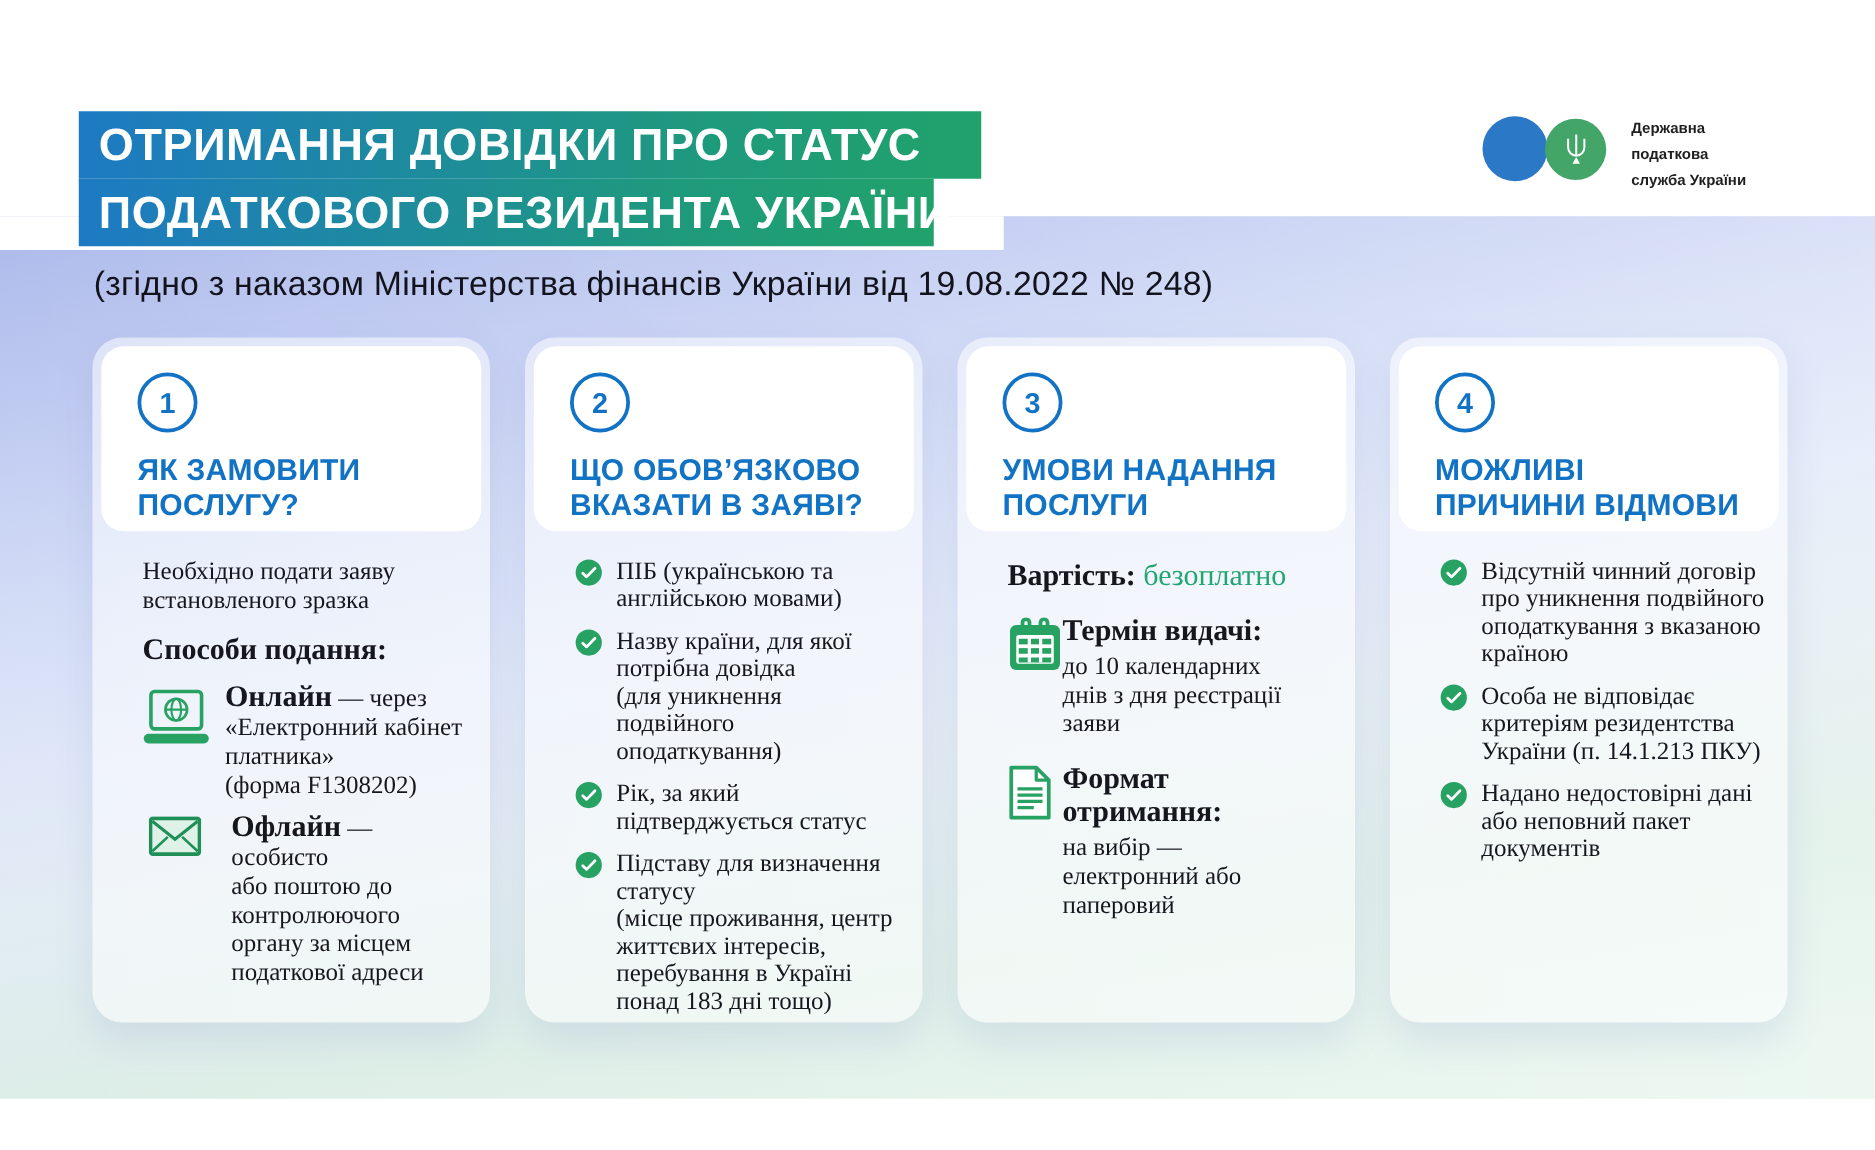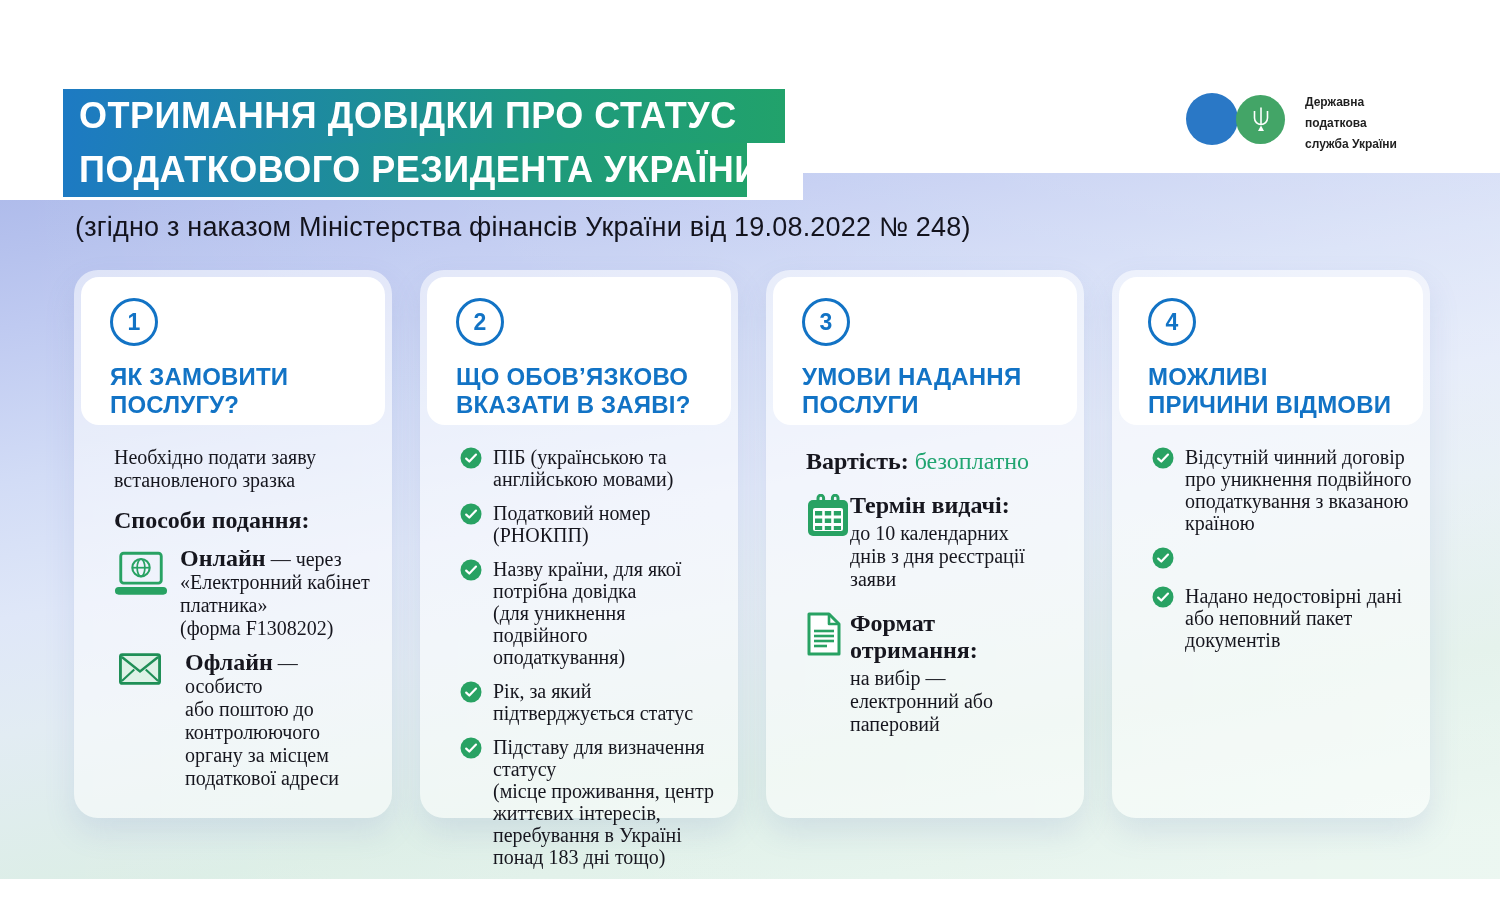--- a/index.html
+++ b/index.html
@@ -166,28 +166,20 @@
 ВКАЗАТИ В ЗАЯВІ?</h2>
     </div>
     <div class="card-body">
       <div class="bullet">
         <span class="bcheck"><svg width="22" height="22" viewBox="0 0 22 22">
               <circle cx="11" cy="11" r="10.5" fill="#28a263"></circle>
               <path d="M6.2 11.6 l3.1 2.9 L16 7.6" fill="none" stroke="#fff" stroke-width="2.2" stroke-linecap="round" stroke-linejoin="round"></path>
             </svg></span>
         <p class="btext">ПІБ (українською та
 англійською мовами)</p>
-      </div>
-      <div class="bullet">
-        <span class="bcheck"><svg width="22" height="22" viewBox="0 0 22 22">
-              <circle cx="11" cy="11" r="10.5" fill="#28a263"></circle>
-              <path d="M6.2 11.6 l3.1 2.9 L16 7.6" fill="none" stroke="#fff" stroke-width="2.2" stroke-linecap="round" stroke-linejoin="round"></path>
-            </svg></span>
-        <p class="btext">Податковий номер
-(РНОКПП)</p>
       </div>
       <div class="bullet">
         <span class="bcheck"><svg width="22" height="22" viewBox="0 0 22 22">
               <circle cx="11" cy="11" r="10.5" fill="#28a263"></circle>
               <path d="M6.2 11.6 l3.1 2.9 L16 7.6" fill="none" stroke="#fff" stroke-width="2.2" stroke-linecap="round" stroke-linejoin="round"></path>
             </svg></span>
         <p class="btext">Назву країни, для якої
 потрібна довідка
 (для уникнення
 подвійного
@@ -294,20 +286,23 @@
         <p class="btext">Відсутній чинний договір
 про уникнення подвійного
 оподаткування з вказаною
 країною</p>
       </div>
       <div class="bullet">
         <span class="bcheck"><svg width="22" height="22" viewBox="0 0 22 22">
               <circle cx="11" cy="11" r="10.5" fill="#28a263"></circle>
               <path d="M6.2 11.6 l3.1 2.9 L16 7.6" fill="none" stroke="#fff" stroke-width="2.2" stroke-linecap="round" stroke-linejoin="round"></path>
             </svg></span>
+        <p class="btext">Особа не відповідає
+критеріям резидентства
+України (п. 14.1.213 ПКУ)</p>
       </div>
       <div class="bullet">
         <span class="bcheck"><svg width="22" height="22" viewBox="0 0 22 22">
               <circle cx="11" cy="11" r="10.5" fill="#28a263"></circle>
               <path d="M6.2 11.6 l3.1 2.9 L16 7.6" fill="none" stroke="#fff" stroke-width="2.2" stroke-linecap="round" stroke-linejoin="round"></path>
             </svg></span>
         <p class="btext">Надано недостовірні дані
 або неповний пакет
 документів</p>
       </div>

